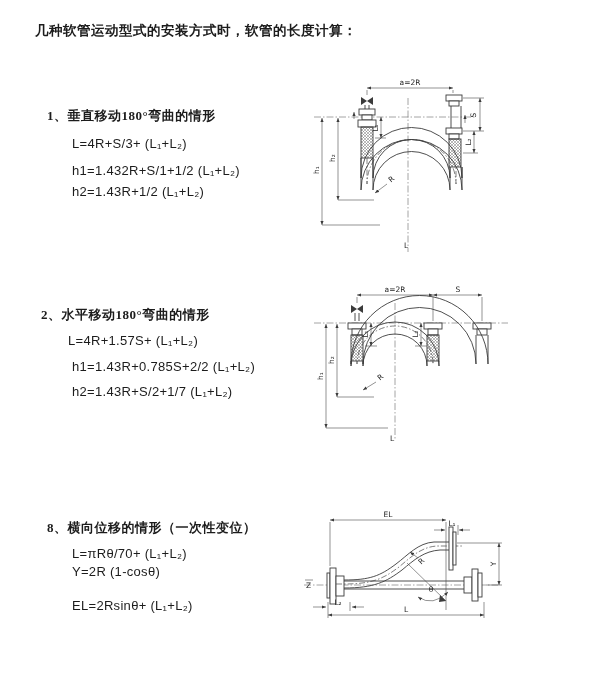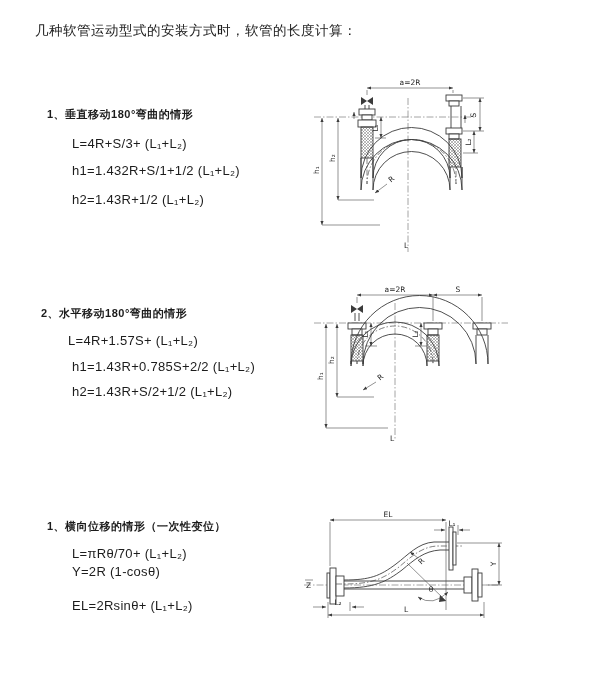--- a/index.html
+++ b/index.html
@@ -1,41 +1,41 @@
 <!DOCTYPE html>
 <html><head>
 <meta charset="utf-8">
 <style>
   html,body{margin:0;padding:0;}
   body{
     width:600px;height:675px;background:#ffffff;position:relative;overflow:hidden;
     font-family:"Liberation Sans","DejaVu Sans",sans-serif;color:#1c1c1c;
   }
-  .title{position:absolute;left:35px;top:22px;font-size:13.5px;font-weight:400;letter-spacing:.5px;}
-  .sec-head{position:absolute;font-size:11px;font-weight:700;letter-spacing:.5px;}
+  .title{position:absolute;left:35px;top:22px;font-size:13.5px;font-weight:700;letter-spacing:.5px;}
+  .sec-head{position:absolute;font-size:13px;font-weight:700;letter-spacing:.5px;font-family:Liberation Serif, serif;}
   .formula{position:absolute;font-size:13px;font-weight:400;letter-spacing:.3px;}
   svg{position:absolute;overflow:visible;}
   svg text{fill:#1f1f1f;font-size:7.5px;font-family:"DejaVu Sans","Liberation Sans",sans-serif;}
   .ln{stroke:#3b3b3b;stroke-width:.9;fill:none;}
   .th{stroke:#4a4a4a;stroke-width:.6;fill:none;}
   .cl{stroke:#5a5a5a;stroke-width:.55;fill:none;stroke-dasharray:7 2 1.5 2;}
   .hd{stroke:#4a4a4a;stroke-width:.7;fill:none;stroke-dasharray:6 2 1.5 2;}
   .part{fill:#ffffff;stroke:#3b3b3b;stroke-width:.9;}
 </style>
 </head>
 <body>
 
 <div class="page">
 
   <div class="title">几种软管运动型式的安装方式时，软管的长度计算：</div>
 
   <div class="sec-head" style="left:47px;top:107px">1、垂直移动180°弯曲的情形</div>
   <div class="formula" style="left:72px;top:136px">L=4R+S/3+ (L₁+L₂)</div>
   <div class="formula" style="left:72px;top:163px">h1=1.432R+S/1+1/2 (L₁+L₂)</div>
-  <div class="formula" style="left:72px;top:192px">h2=1.43R+1/2 (L₁+L₂)</div>
+  <div class="formula" style="left:72px;top:184px">h2=1.43R+1/2 (L₁+L₂)</div>
 
   <svg style="left:308px;top:70px" width="272" height="186" viewBox="0 0 272 186">
     <defs>
       <marker id="ar1" viewBox="0 0 10 10" refX="9" refY="5" markerWidth="7.5" markerHeight="7.5" orient="auto-start-reverse">
         <path d="M0,1.5 L9,5 L0,8.5 z" fill="#3b3b3b"></path>
       </marker>
       <pattern id="br1" patternUnits="userSpaceOnUse" width="3" height="3">
         <path d="M0,3 L3,0 M0,0 L3,3" stroke="#666" stroke-width="0.45"></path>
       </pattern>
     </defs>
@@ -120,21 +120,21 @@
       <line class="th" x1="79" y1="114" x2="67" y2="123" marker-end="url(#ar1)"></line>
       <text transform="rotate(-40 85 111)" x="85" y="111" text-anchor="middle" font-size="8">R</text>
     </g>
 
     <text x="98" y="178" text-anchor="middle" font-size="9">L</text>
   </svg>
 
   <div class="sec-head" style="left:41px;top:306px">2、水平移动180°弯曲的情形</div>
   <div class="formula" style="left:68px;top:333px">L=4R+1.57S+ (L₁+L₂)</div>
   <div class="formula" style="left:72px;top:359px">h1=1.43R+0.785S+2/2 (L₁+L₂)</div>
-  <div class="formula" style="left:72px;top:384px">h2=1.43R+S/2+1/2 (L₁+L₂)</div>
+  <div class="formula" style="left:72px;top:384px">h2=1.43R+S/2+1/7 (L₁+L₂)</div>
 
   <svg style="left:308px;top:276px" width="292" height="172" viewBox="0 0 292 172">
     <defs>
       <marker id="ar2" viewBox="0 0 10 10" refX="9" refY="5" markerWidth="7.5" markerHeight="7.5" orient="auto-start-reverse">
         <path d="M0,1.5 L9,5 L0,8.5 z" fill="#3b3b3b"></path>
       </marker>
       <pattern id="br2" patternUnits="userSpaceOnUse" width="3" height="3">
         <path d="M0,3 L3,0 M0,0 L3,3" stroke="#666" stroke-width="0.45"></path>
       </pattern>
     </defs>
@@ -213,21 +213,21 @@
     </g>
 
     <g>
       <line class="th" x1="68" y1="106" x2="55" y2="114" marker-end="url(#ar2)"></line>
       <text transform="rotate(-40 74 103)" x="74" y="103" text-anchor="middle" font-size="8">R</text>
     </g>
 
     <text x="84" y="165" text-anchor="middle" font-size="9">L</text>
   </svg>
 
-  <div class="sec-head" style="left:47px;top:519px">1、横向位移的情形（一次性变位）</div>
+  <div class="sec-head" style="left:47px;top:519px">8、横向位移的情形（一次性变位）</div>
   <div class="formula" style="left:72px;top:546px">L=πRθ/70+ (L₁+L₂)</div>
   <div class="formula" style="left:72px;top:564px">Y=2R (1-cosθ)</div>
   <div class="formula" style="left:72px;top:598px">EL=2Rsinθ+ (L₁+L₂)</div>
 
   <svg style="left:300px;top:498px" width="300" height="150" viewBox="0 0 300 150">
     <defs>
       <marker id="ar3" viewBox="0 0 10 10" refX="9" refY="5" markerWidth="7.5" markerHeight="7.5" orient="auto-start-reverse">
         <path d="M0,1.5 L9,5 L0,8.5 z" fill="#3b3b3b"></path>
       </marker>
     </defs>

